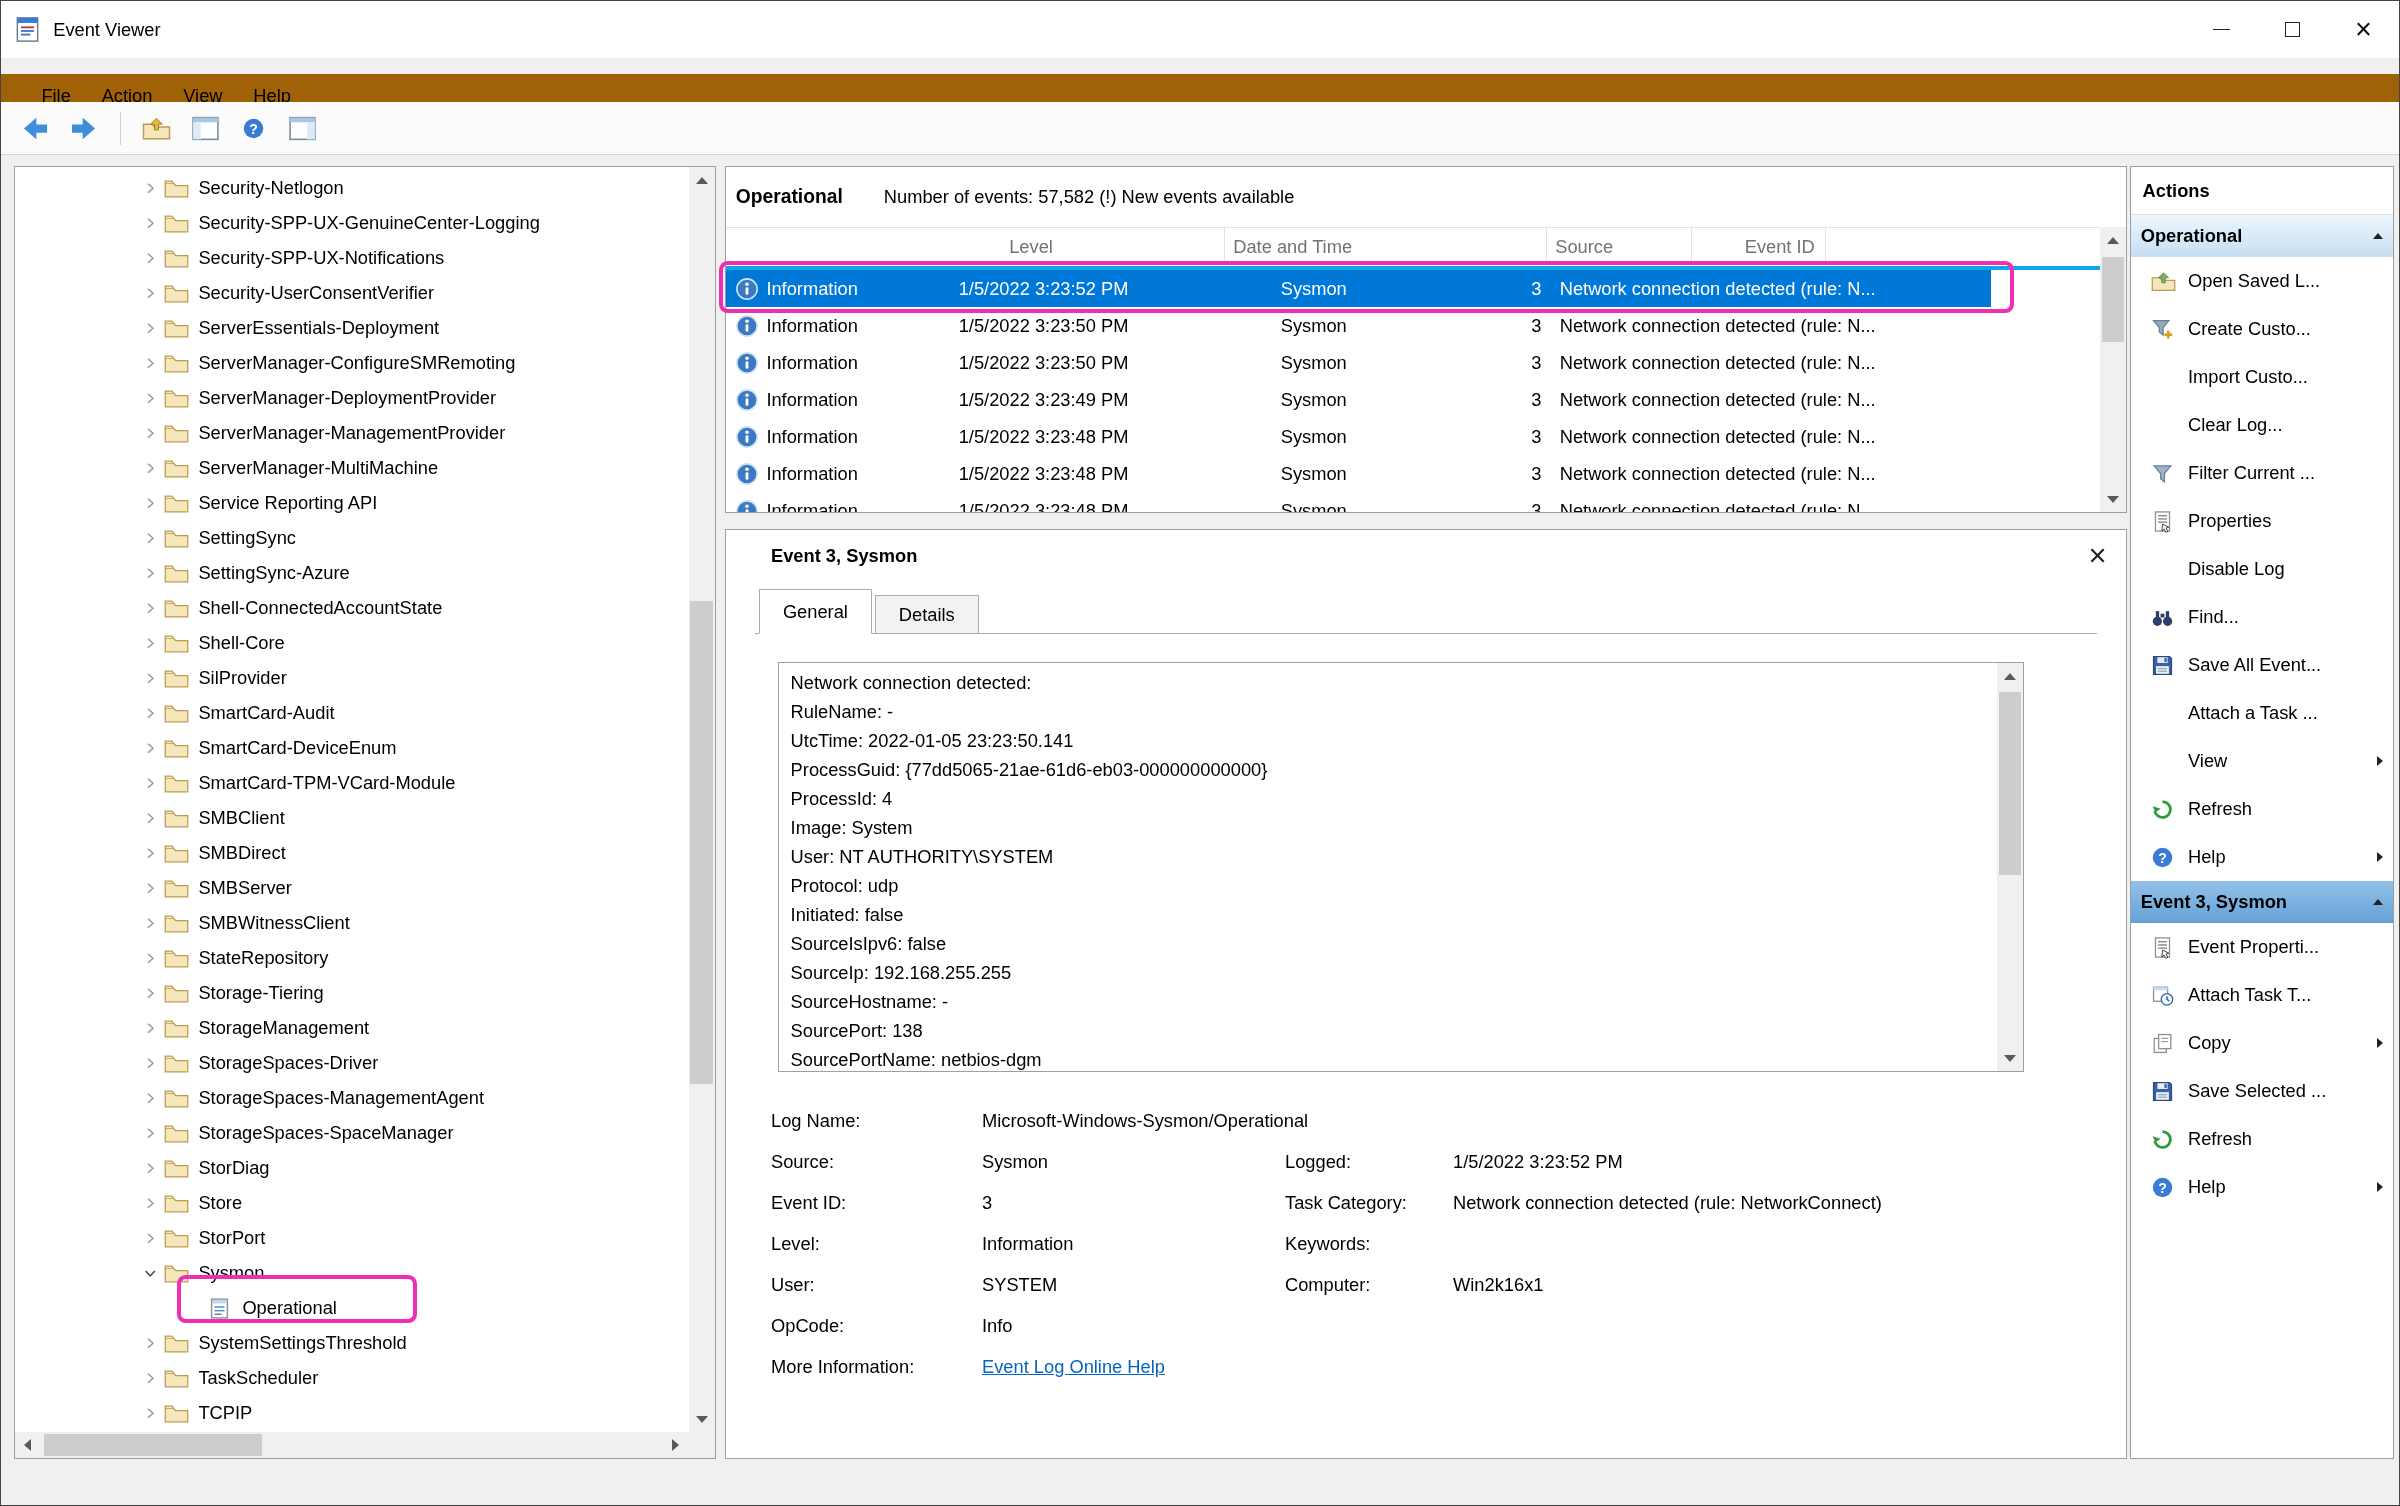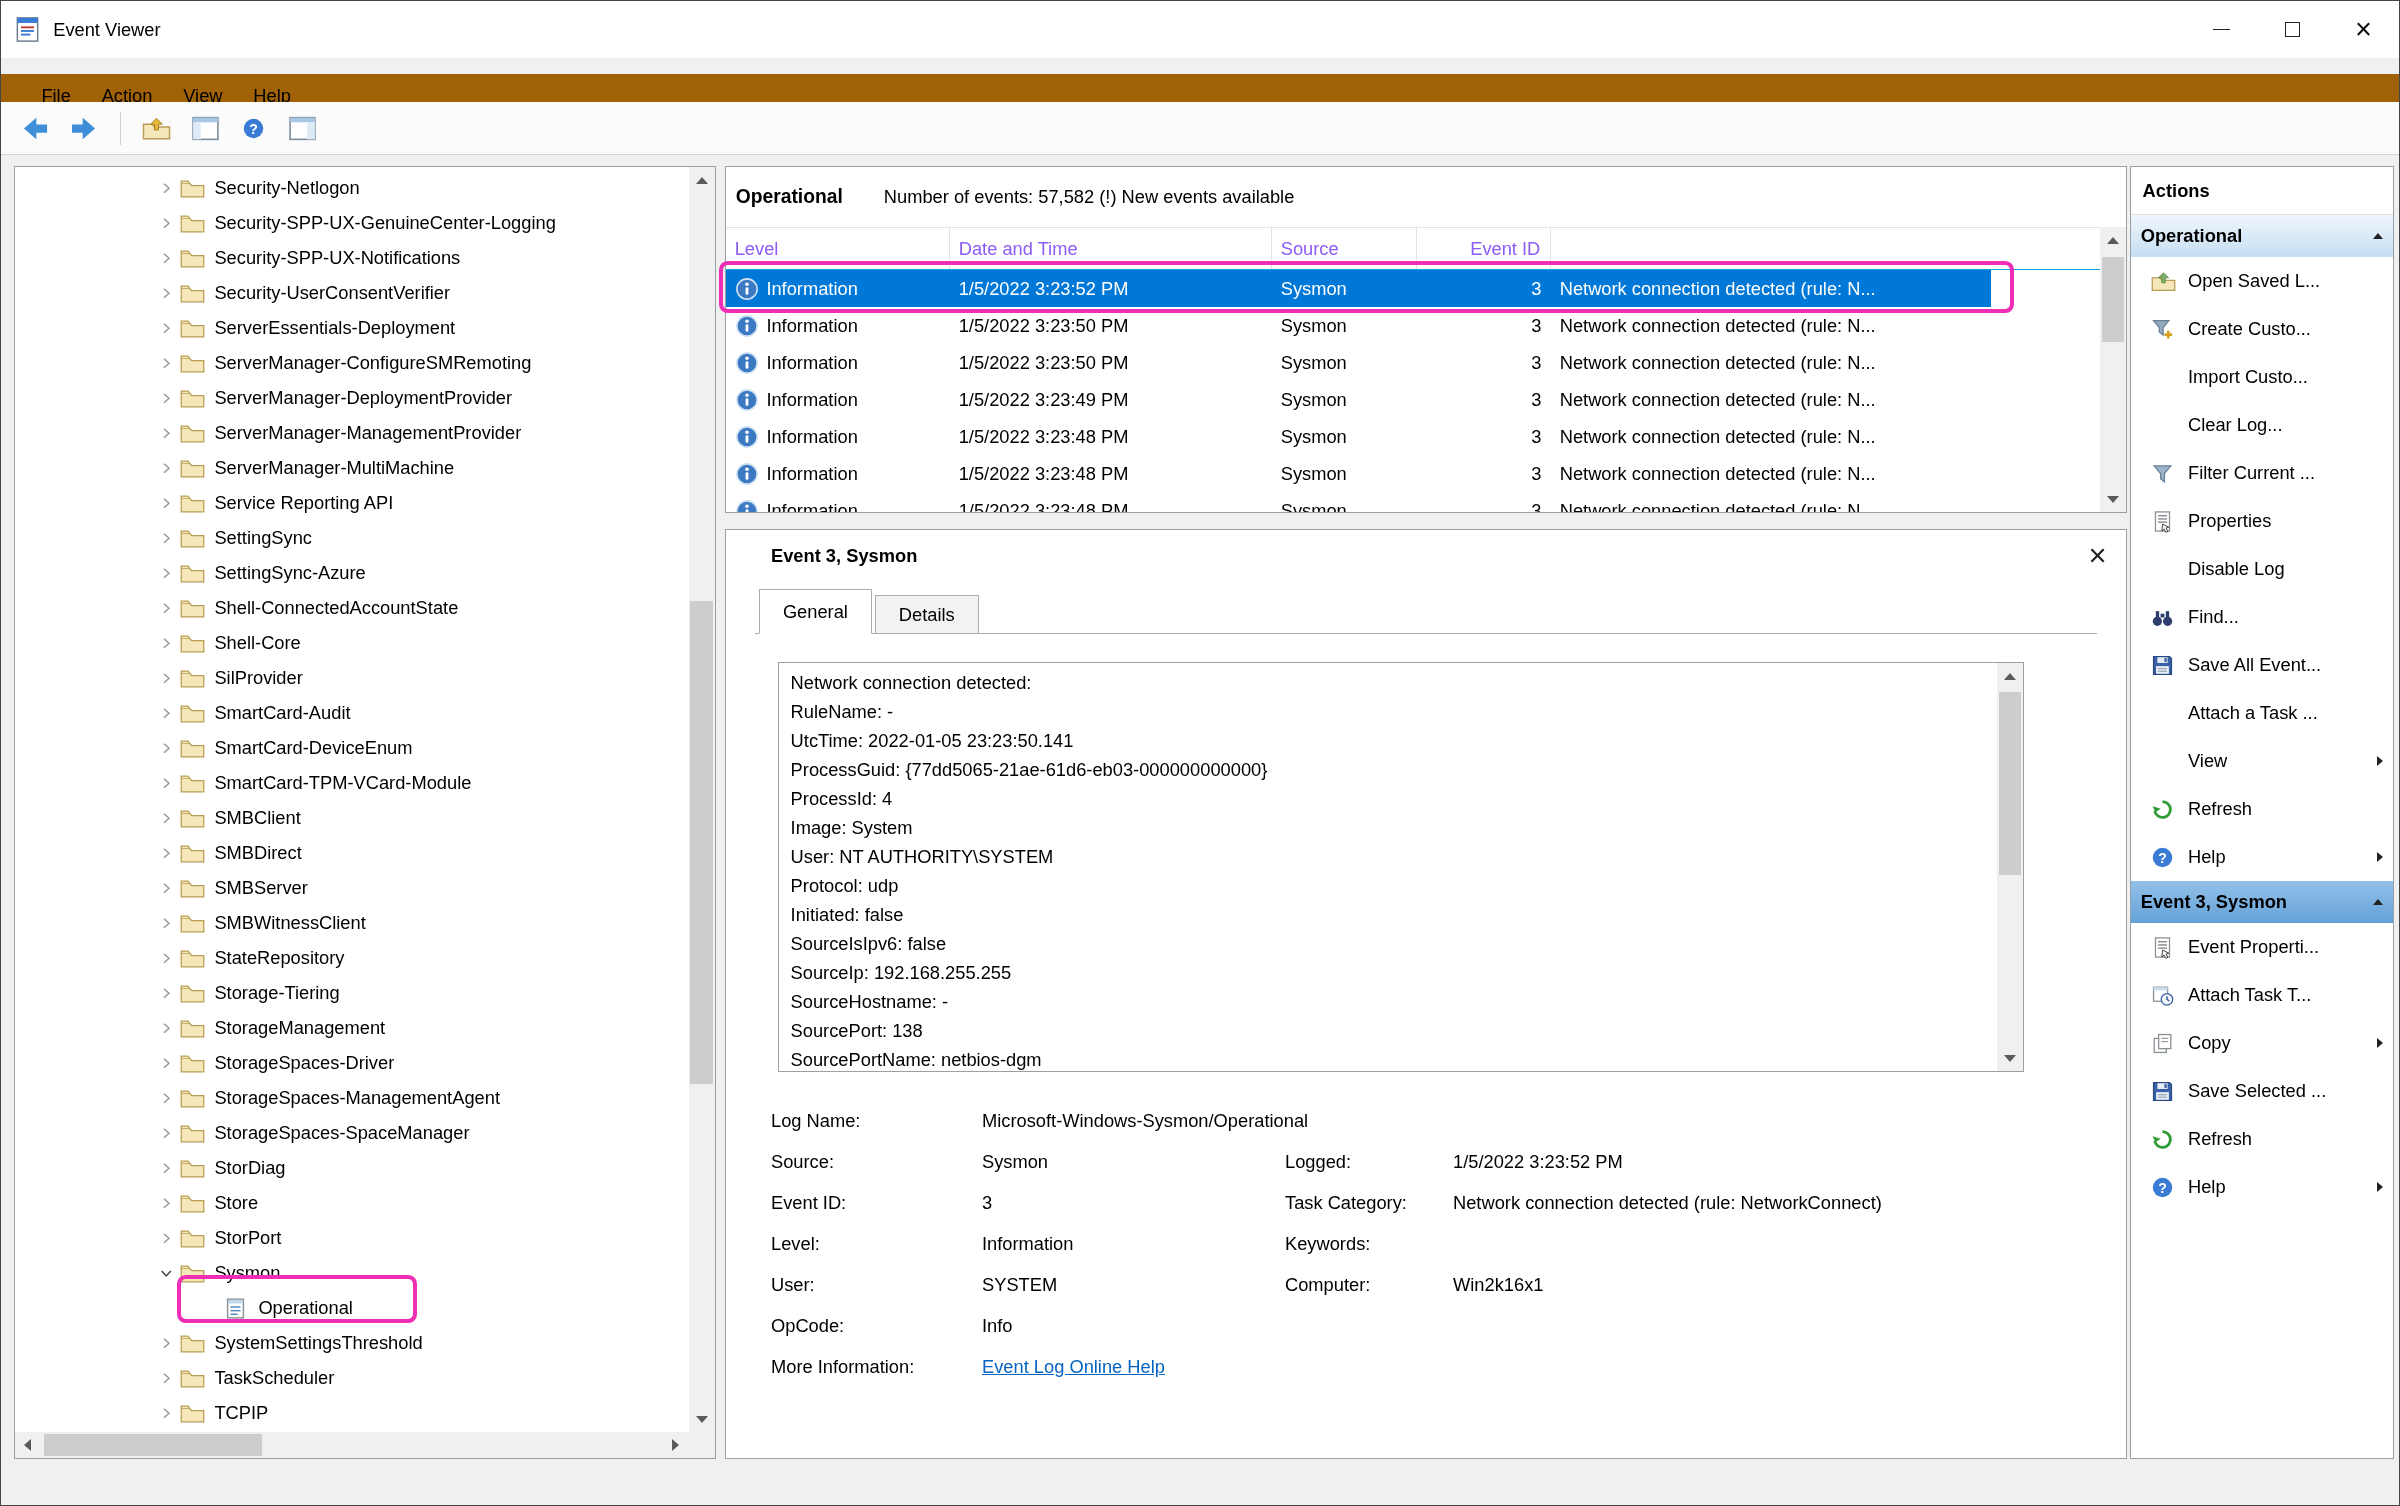--- a/index.html
+++ b/index.html
@@ -19,34 +19,34 @@
 
   
   .menubar { position:absolute; left:0; top:73px; width:100%; height:44px; background:#a16207; display:flex; align-items:center; padding-left:25px; }
   .menu-item { padding:0 15.4px; height:100%; display:flex; align-items:center; }
   .toolbar { position:absolute; left:0; top:101px; width:100%; height:53px; background:#fbfbfb; border-bottom:1px solid #d4d4d4; display:flex; align-items:center; padding-left:13.5px; gap:7.7px; }
   .tbtn { width:41px; height:41px; display:flex; align-items:center; justify-content:center; }
   .tsep { width:1px; height:33px; background:#cfcfcf; margin:0 7.7px; }
 
   
   .tree-panel { position:absolute; left:12.6px; top:165px; width:702px; height:1293px; background:#fff; border:1px solid #999fa6; }
-  .tree-items { position:absolute; left:0; top:3.9px; right:27px; bottom:27px; overflow:hidden;padding-left:16px; }
+  .tree-items { position:absolute; left:0; top:3.9px; right:27px; bottom:27px; overflow:hidden; }
   .tree-item { height:35px; display:flex; align-items:center; white-space:nowrap; }
   .lvl0 { padding-left:122px; }
   .lvl1 { padding-left:166px; }
   .tree-item .chev { width:27px; display:flex; justify-content:center; align-items:center; flex:none; }
   .tree-item .ticon { width:29px; display:flex; align-items:center; flex:none; }
   .tlabel { margin-left:5.8px; }
 
   .list-panel { position:absolute; left:724px; top:165px; width:1402px; height:347px; background:#fff; border:1px solid #999fa6; }
   .list-title-row { height:60px; display:flex; align-items:center; padding-left:9.7px; }
   .log-title { font-weight:bold; font-size:19.3px; }
   .log-summary { margin-left:41px; }
   .lv-table { position:absolute; left:0; top:60px; right:26px; bottom:0; overflow:hidden; border-top:1px solid #e3e3e3; }
-  .lh { display:flex; height:42px; border-bottom:1px solid #0ea5e9; color:#8b5cf6; }
+  .lh { display:flex; height:42px; border-bottom:4px solid #0ea5e9; color:#737373;justify-content:center; }
   .hc { height:100%; display:flex; align-items:center; padding-left:8.7px; border-right:1px solid #e2e2e2; }
   .w0{width:224px;} .w1{width:322px;} .w2{width:145px;} .w3{width:134px; justify-content:flex-end; padding-right:9.7px;} .w4{width:440px;}
   .trow { display:flex; height:37px; align-items:center; width:1265px; }
   .trow .c { padding-left:8.7px; white-space:nowrap; overflow:hidden; height:100%; display:flex; align-items:center; }
   .c-level{width:224px;} .c-date{width:322px;} .c-src{width:145px;}
   .c-id{width:134px; justify-content:flex-end; padding-right:9.7px;} .c-task{width:440px;}
   .info-ic { margin-right:7.7px; display:flex; }
   .trow.sel { background:#0078d7; color:#fff; }
 
   .detail-panel { position:absolute; left:724px; top:528px; width:1402px; height:930px; background:#fff; border:1px solid #999fa6; }

